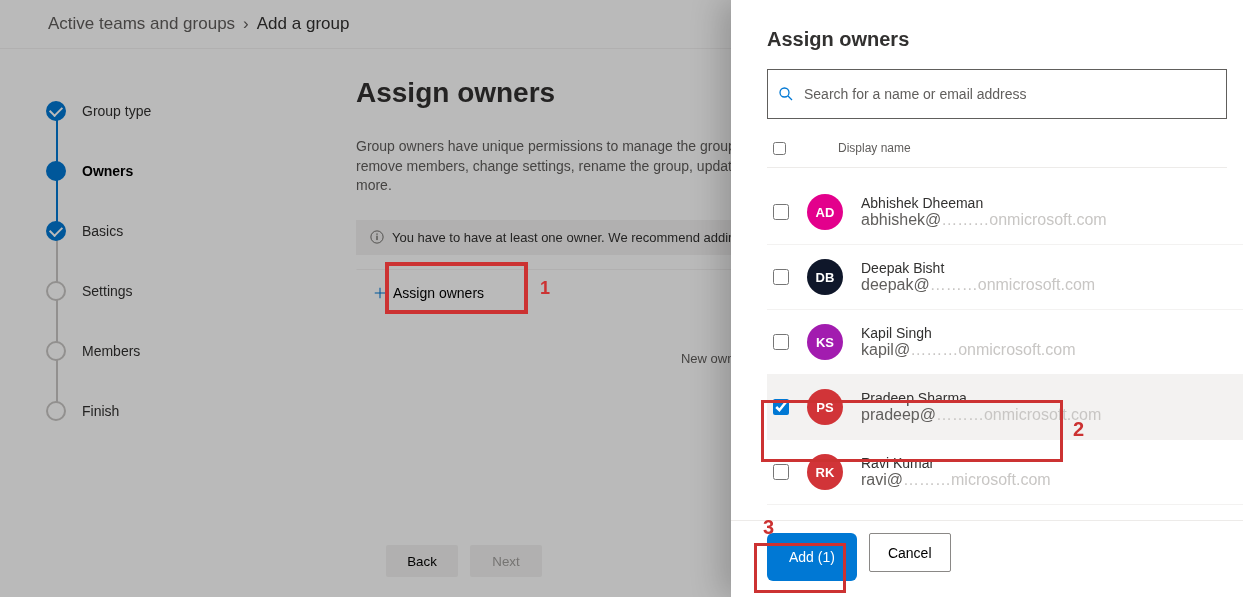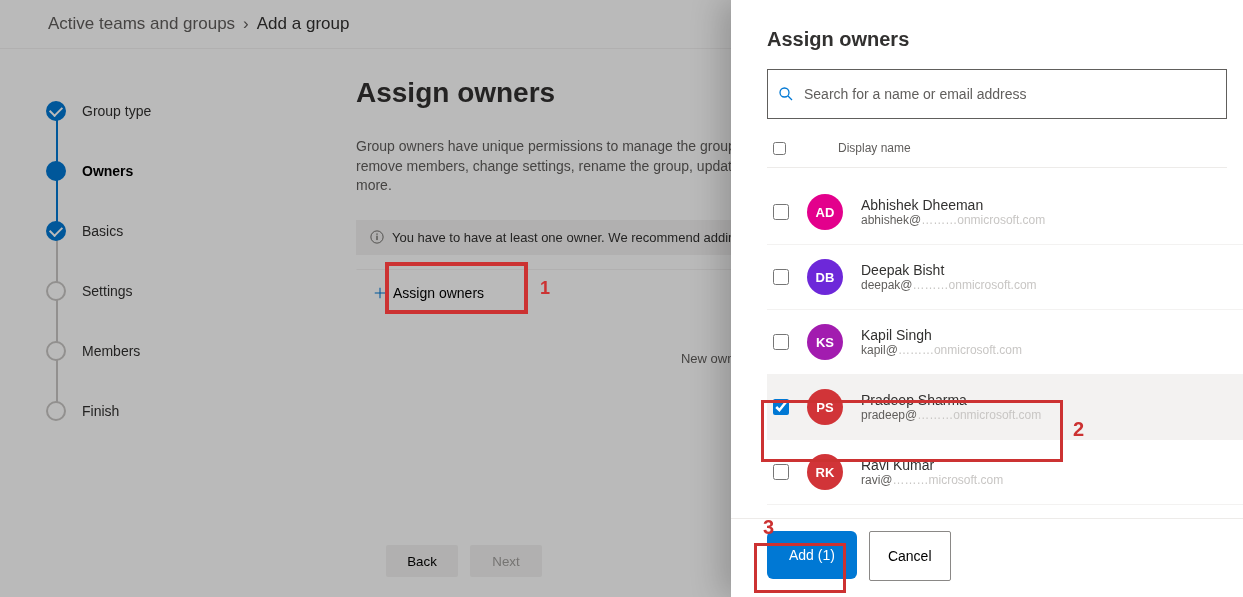--- a/index.html
+++ b/index.html
@@ -59,26 +59,26 @@
 
     .list-head { display:flex; align-items:center; gap:18px; padding: 0 0 12px 6px; border-bottom:1px solid #edebe9; font-size:12px; color:#605e5c; }
     .list-head .sp { width:16px; }
 
     .list { flex:1; overflow:auto; padding: 0 0 0 36px; }
     .row { display:flex; align-items:center; gap:18px; padding:14px 6px; border-bottom:1px solid #f3f2f1; position:relative; }
     .row.selected { background:#f3f2f1; }
     .row input[type=checkbox] { width:16px; height:16px; accent-color:#0078d4; cursor:pointer; }
     .avatar { width:36px; height:36px; border-radius:50%; color:#fff; display:flex; align-items:center; justify-content:center; font-size:13px; font-weight:600; flex:none; }
     .row-name { font-size:14px; color:#323130; }
-    .row-email { font-size:12px; color:#605e5c; }
+    .row-email { font-size:16px; color:#605e5c; }
     .row-email .ob { color:#c8c6c4; }
 
     .panel-footer { display:flex; gap:12px; padding: 12px 0 16px 36px; border-top:1px solid #edebe9; }
     .btn-primary { background:#0078d4; color:#fff; border:none; height:48px; padding:0 22px; font-size:14px; font-weight:400; border-radius:6px; cursor:pointer; }
-    .btn-secondary { background:#fff; border:1px solid #8a8886; height:50px; padding:0 18px; font-size:14px; border-radius:2px; cursor:pointer; }
+    .btn-secondary { background:#fff; border:1px solid #8a8886; height:39px; padding:0 18px; font-size:14px; border-radius:2px; cursor:pointer; }
 
     .annot-box { position:absolute; border:3px solid #cc3232; pointer-events:none; z-index:7; }
     .annot-num { position:absolute; color:#cc3232; font-size:20px; font-weight:600; z-index:7; }
   </style>
 </head>
 <body>
 
 <div class="backdrop">
   <div class="breadcrumb">
     <span>Active teams and groups</span>
@@ -170,21 +170,21 @@
       <div class="row">
         <input type="checkbox" style="">
         <div class="avatar" style="background:#e3008c">AD</div>
         <div>
           <div class="row-name">Abhishek Dheeman</div>
           <div class="row-email">abhishek@<span class="ob">………onmicrosoft.com</span></div>
         </div>
       </div>
       <div class="row">
         <input type="checkbox" style="">
-        <div class="avatar" style="background:#6d28d9">DB</div>
+        <div class="avatar" style="background:#0f172a">DB</div>
         <div>
           <div class="row-name">Deepak Bisht</div>
           <div class="row-email">deepak@<span class="ob">………onmicrosoft.com</span></div>
         </div>
       </div>
       <div class="row">
         <input type="checkbox" style="">
         <div class="avatar" style="background:#a21caf">KS</div>
         <div>
           <div class="row-name">Kapil Singh</div>

